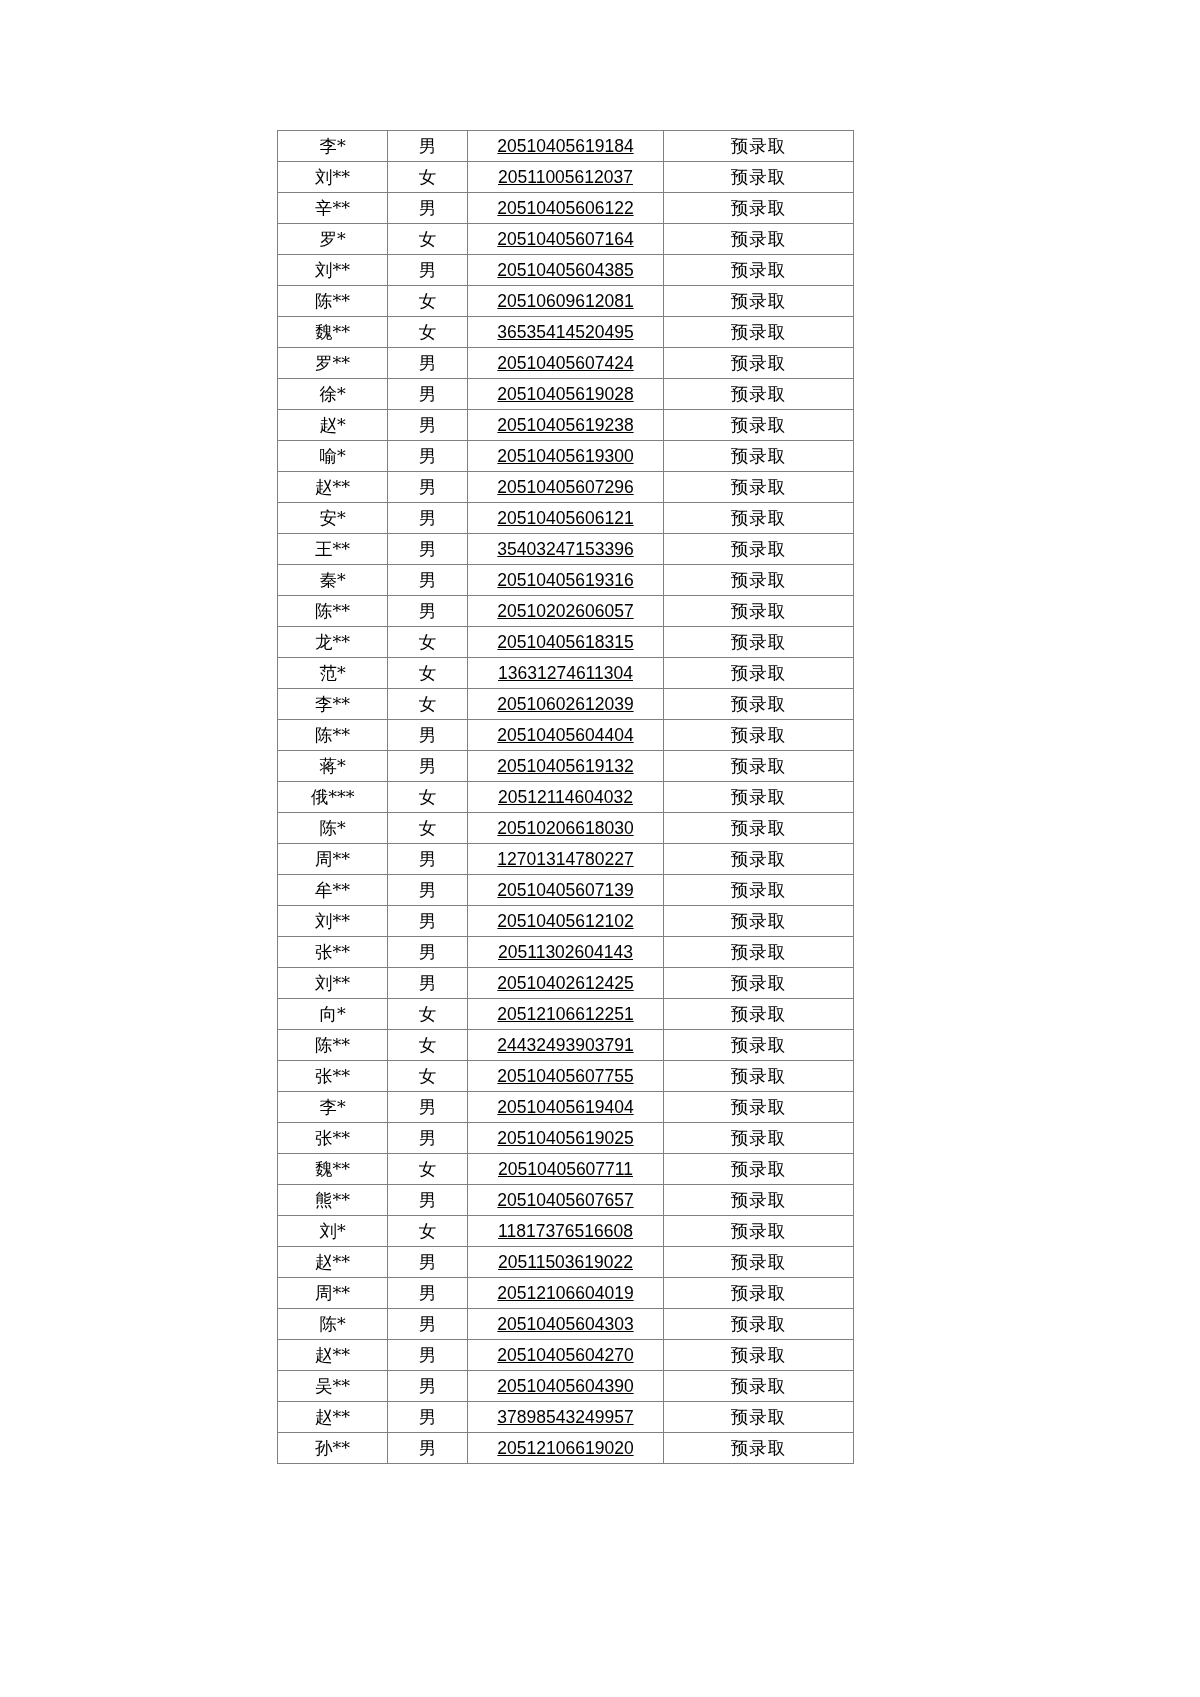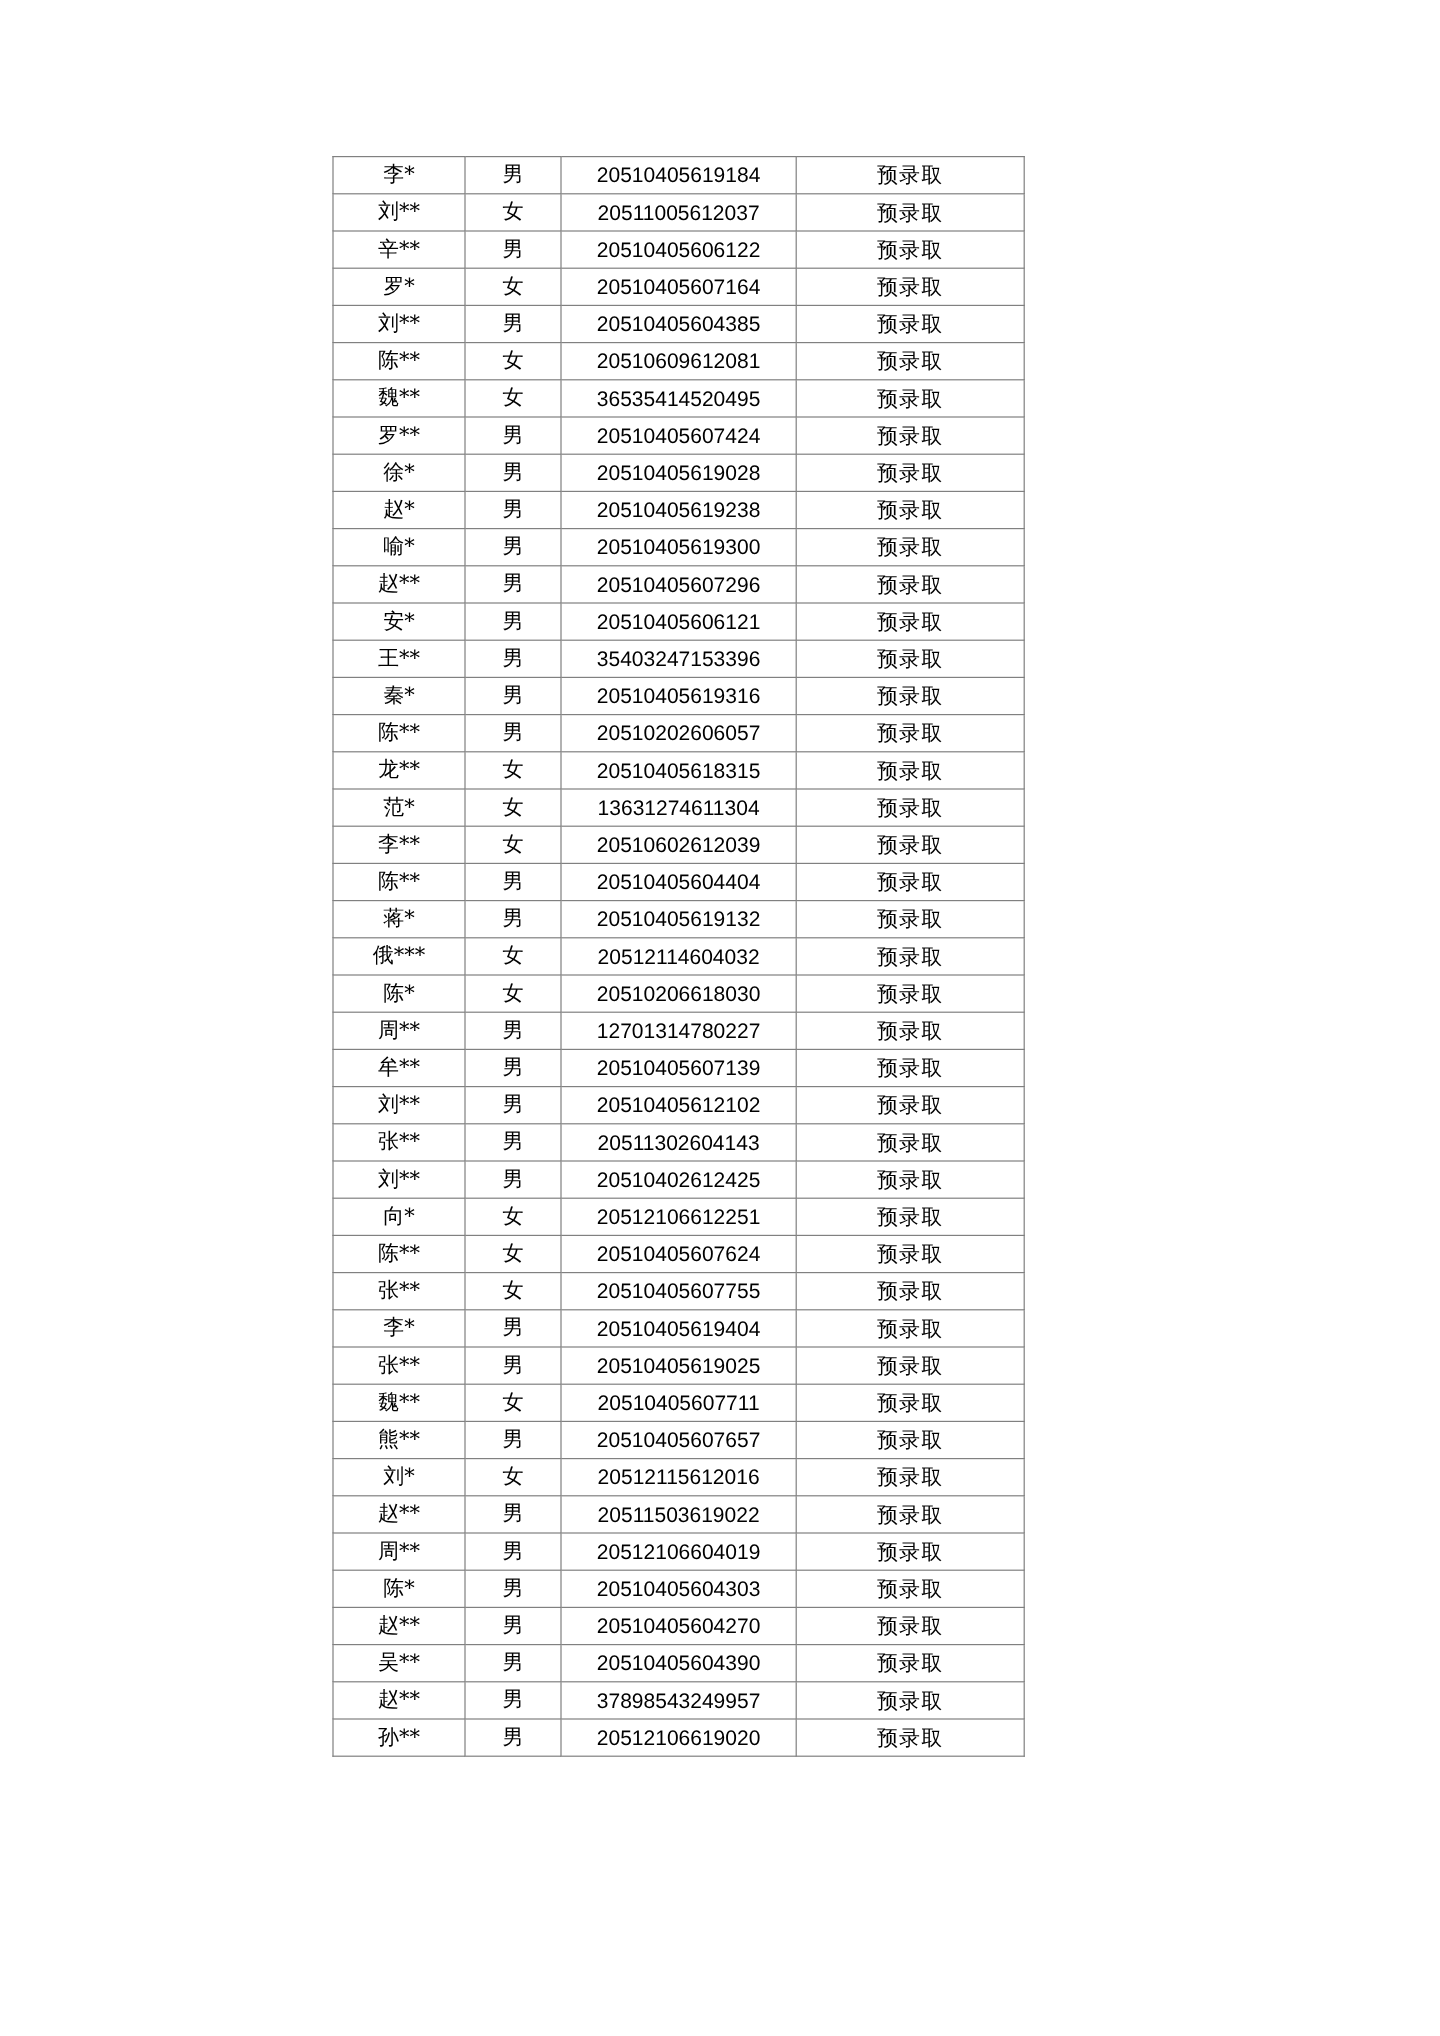--- a/index.html
+++ b/index.html
@@ -53,20 +53,21 @@
     font-size: 17px;
   }
   td.cell-gender {
     font-family: "DejaVu Serif", "Liberation Serif", serif;
     font-size: 17px;
   }
   td.cell-id {
     font-family: "Liberation Sans", "DejaVu Sans", sans-serif;
     font-size: 17.5px;
     letter-spacing: 0px;
+    text-decoration: underline;
   }
   td.cell-status {
     font-family: Liberation Sans, sans-serif;
     font-size: 17px;
     letter-spacing: 1px;
   }
 </style>
 </head>
 <body>
 
@@ -250,21 +251,21 @@
           </tr>
           <tr>
             <td class="cell-name">向*</td>
             <td class="cell-gender">女</td>
             <td class="cell-id">20512106612251</td>
             <td class="cell-status">预录取</td>
           </tr>
           <tr>
             <td class="cell-name">陈**</td>
             <td class="cell-gender">女</td>
-            <td class="cell-id">20510405607624</td>
+            <td class="cell-id">24432493903791</td>
             <td class="cell-status">预录取</td>
           </tr>
           <tr>
             <td class="cell-name">张**</td>
             <td class="cell-gender">女</td>
             <td class="cell-id">20510405607755</td>
             <td class="cell-status">预录取</td>
           </tr>
           <tr>
             <td class="cell-name">李*</td>
@@ -286,21 +287,21 @@
           </tr>
           <tr>
             <td class="cell-name">熊**</td>
             <td class="cell-gender">男</td>
             <td class="cell-id">20510405607657</td>
             <td class="cell-status">预录取</td>
           </tr>
           <tr>
             <td class="cell-name">刘*</td>
             <td class="cell-gender">女</td>
-            <td class="cell-id">20512115612016</td>
+            <td class="cell-id">11817376516608</td>
             <td class="cell-status">预录取</td>
           </tr>
           <tr>
             <td class="cell-name">赵**</td>
             <td class="cell-gender">男</td>
             <td class="cell-id">20511503619022</td>
             <td class="cell-status">预录取</td>
           </tr>
           <tr>
             <td class="cell-name">周**</td>

